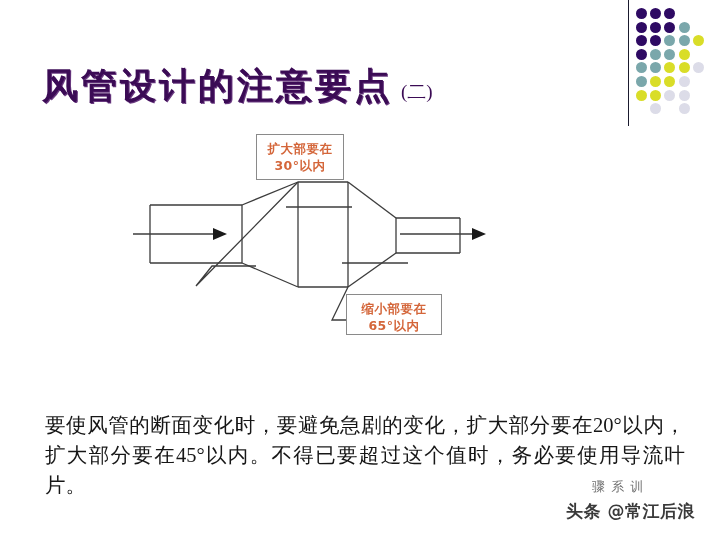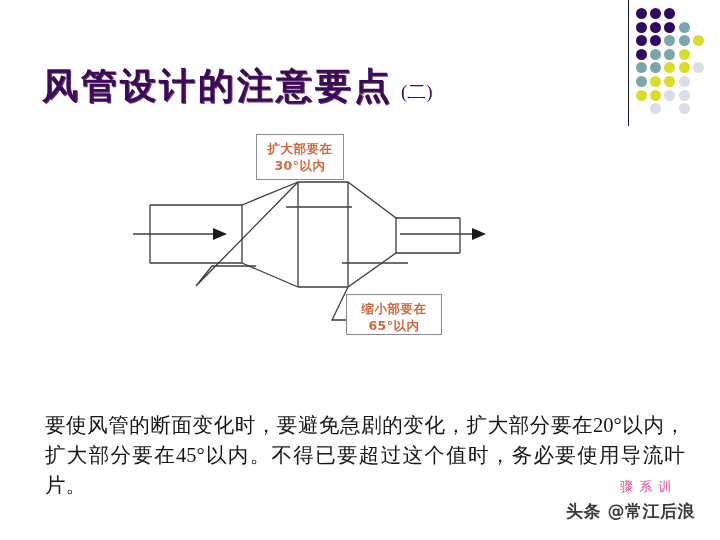--- a/index.html
+++ b/index.html
@@ -109,25 +109,25 @@
     line-height: 30px;
     color: #161616;
     text-align: justify;
     letter-spacing: 0px;
     margin-top: 44px;
   }
 
   
   #watermark-faint {
     position: absolute;
-    left: 620px;
+    left: 592px;
     top: 478px;
     font-family: "DejaVu Sans", "Liberation Sans", sans-serif;
     font-size: 13px;
-    color: #ec4899;
+    color: #737373;
     letter-spacing: 1px;
     white-space: nowrap;
   }
   #watermark-main {
     position: absolute;
     left: 566px;
     top: 500px;
     font-family: "DejaVu Sans", "Liberation Sans", sans-serif;
     font-size: 17px;
     font-weight: bold;

